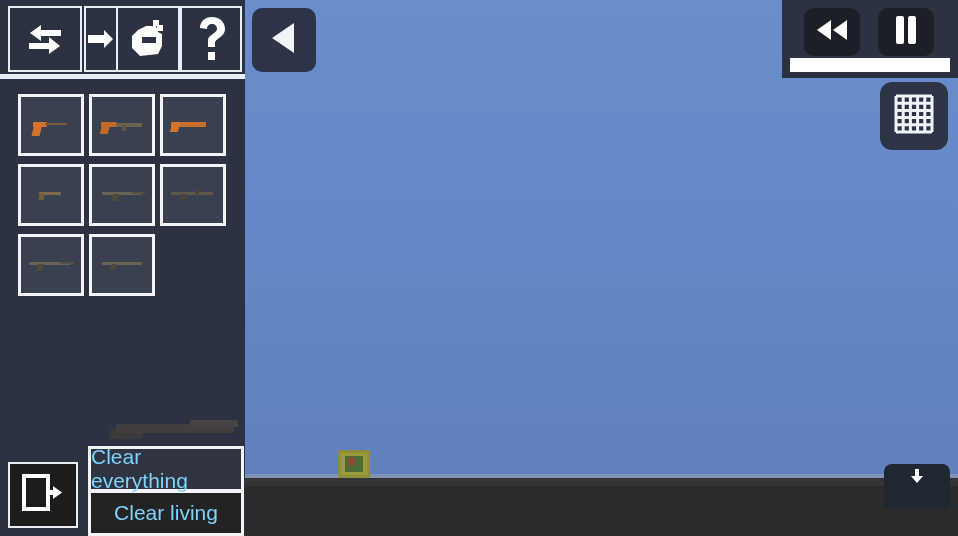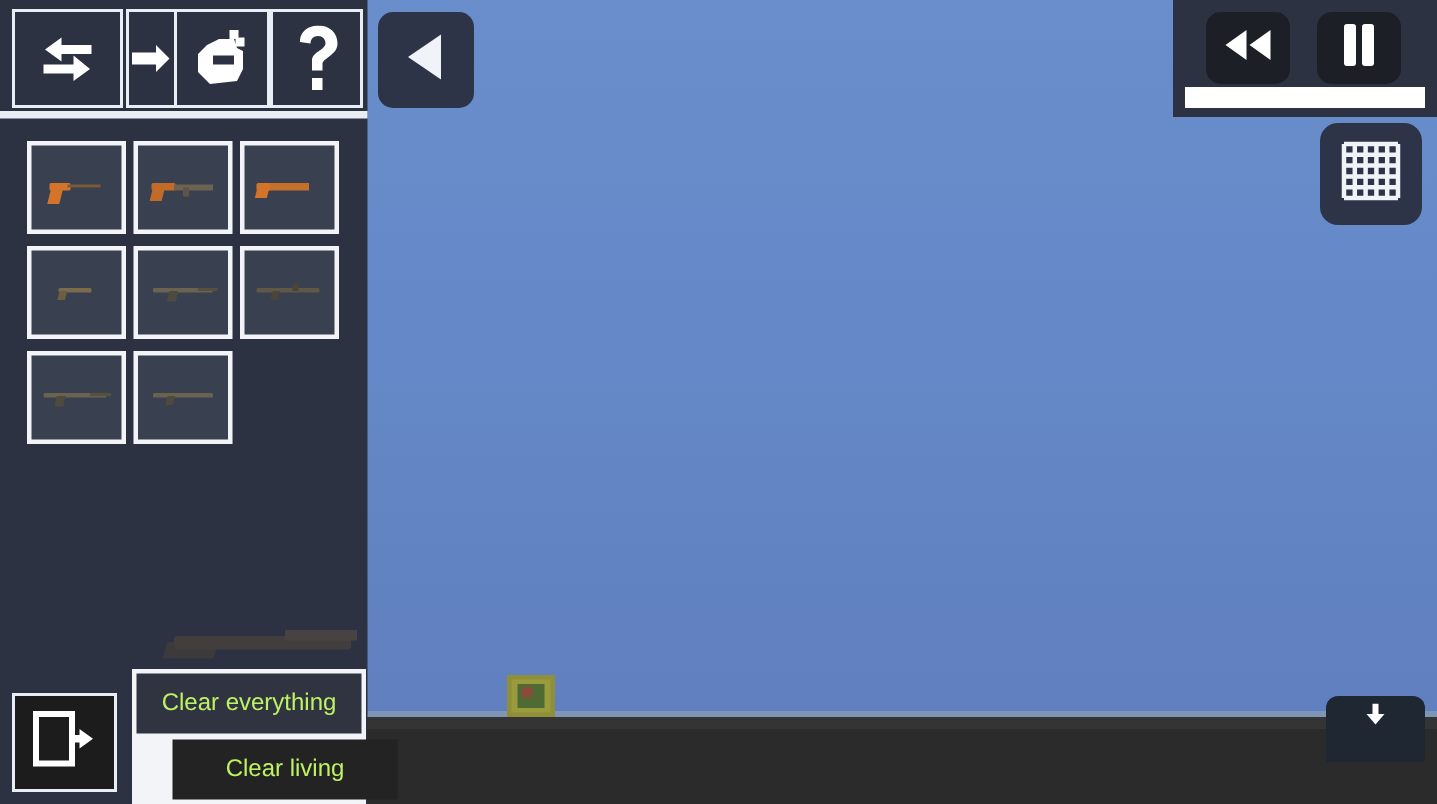--- a/index.html
+++ b/index.html
@@ -199,33 +199,32 @@
     position: absolute;
     left: 88px; top: 446px;
     width: 156px; height: 90px;
     background: #f2f4f8;
     padding: 3px;
     box-sizing: border-box;
   }
   .clear-btn {
     width: 150px; height: 40px;
     background: #2f3440;
-    color: #bef264;
-    font-size: 16px;
+    color: #7dd3fc;
+    font-size: 21px;
     display: flex;
     align-items: center;
     justify-content: center;
     cursor: pointer;
     border: none;
     font-family: "Liberation Sans", sans-serif;
   }
   .clear-btn.second {
     background: #232323;
     margin-top: 4px;
-    margin-left: 24px;
   }
 
   
   #back-btn {
     position: absolute;
     left: 252px; top: 8px;
     width: 64px; height: 64px;
     background: #2d3447;
     border-radius: 10px;
     display: flex;

